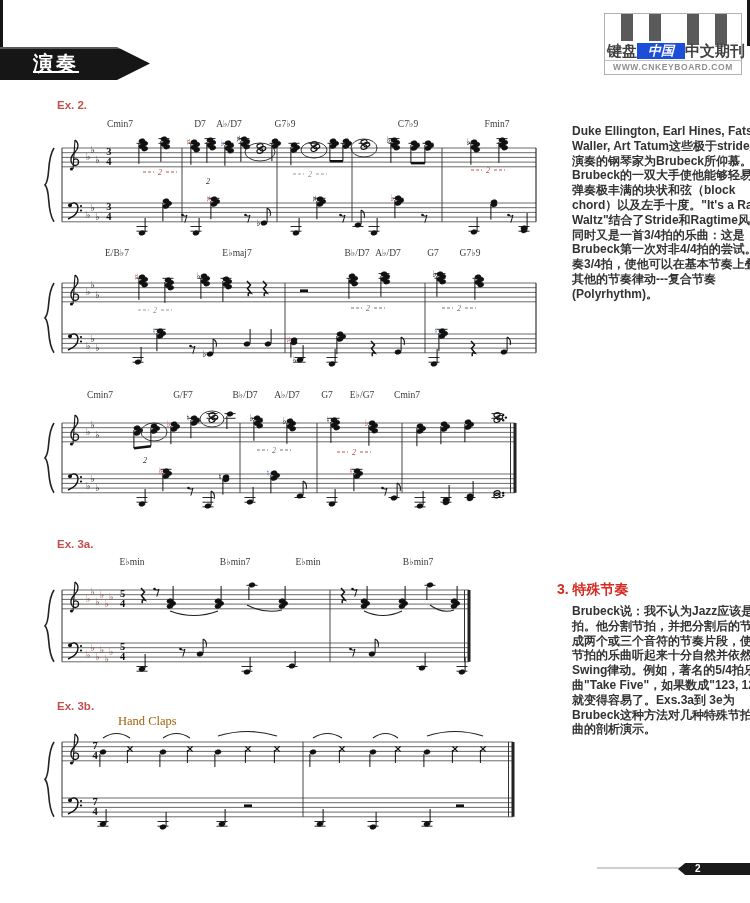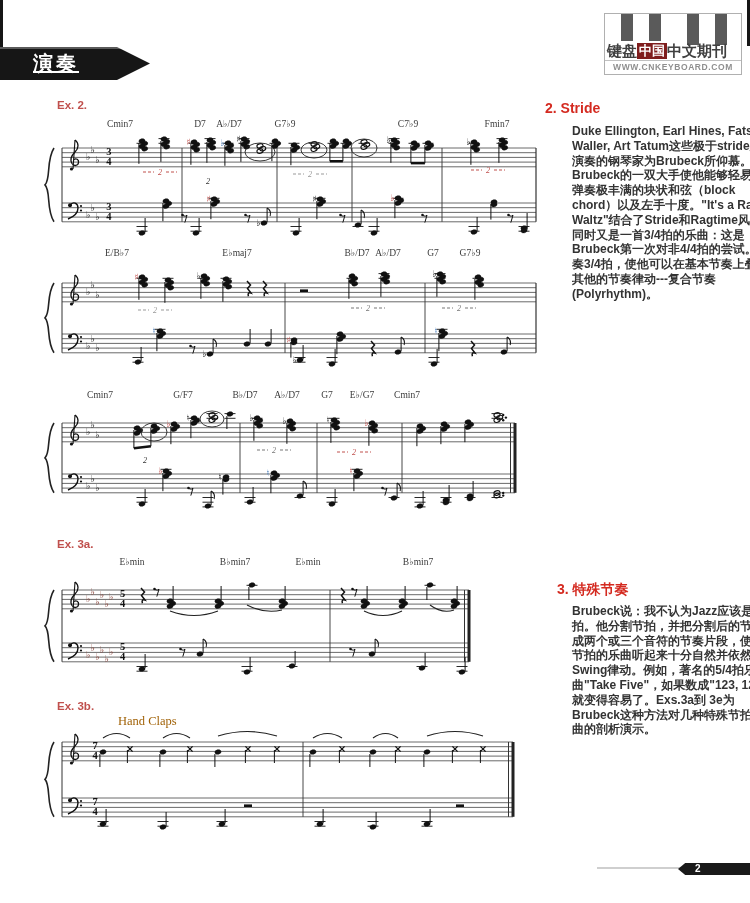--- a/index.html
+++ b/index.html
@@ -12,22 +12,22 @@
           background:linear-gradient(#5a5a5a 0 2px,#161616 2px);
           clip-path:polygon(0 0,78% 0,100% 50%,78% 100%,0 100%);}
   .banner span{display:block;color:#fff;font-weight:bold;font-size:20px;line-height:33px;padding-left:33px;letter-spacing:3px;text-decoration:underline;}
   .logo{position:absolute;left:604px;top:13px;width:136px;height:60px;border:1px solid #b0b0b0;background:#fff;}
   .logo .key{position:absolute;top:0;width:12px;background:#5a5a5a;}
   .logo .k1{left:16px;height:27px;} .logo .k2{left:44px;height:27px;}
   .logo .k3{left:82px;height:31px;} .logo .k4{left:110px;height:31px;}
   .logo-row{position:absolute;left:0;top:27px;width:100%;height:19px;white-space:nowrap;
             font-weight:bold;font-size:15px;line-height:19px;padding-left:2px;box-sizing:border-box;}
   .logo-row .gray{color:#404040;}
-  .logo-row .red{display:inline-block;background:#7f1d1d;color:#fff;font-size:13px;line-height:16px;
-                 padding:0 2px;vertical-align:1px;}
+  .logo-row .red{display:inline-block;background:#1d4ed8;color:#fff;font-size:13px;line-height:16px;
+                 padding:0 11px;vertical-align:1px;font-style:italic;}
   .logo-url{position:absolute;left:0;top:46px;width:100%;height:13px;border-top:1px solid #c0c0c0;
             color:#8f8f8f;font-weight:bold;font-size:8.5px;letter-spacing:.6px;text-align:center;line-height:13px;}
   .ex-label{position:absolute;color:#c0504d;font-weight:bold;font-size:11.5px;}
   .hand-claps{position:absolute;left:118px;top:714px;font-family:"Liberation Serif","DejaVu Serif",serif;
               font-size:12.5px;color:#a16207;}
   .col{position:absolute;left:545px;width:204px;}
   .col-title{color:#d42a20;font-weight:bold;font-size:14px;}
   .col-body{color:#333;font-weight:bold;font-size:12px;line-height:14.8px;word-wrap:break-word;text-align:left;margin-left:27px;}
   .page-banner{position:absolute;right:0;top:863px;width:72px;height:12px;background:#1a1a1a;
                clip-path:polygon(100% 0,10% 0,0 50%,10% 100%,100% 100%);}
@@ -56,21 +56,20 @@
       <span class="gray">键盘</span><span class="red">中国</span><span class="gray">中文期刊</span>
     </div>
     <div class="logo-url">WWW.CNKEYBOARD.COM</div>
   </div>
 
   <div class="ex-label" style="left:57px;top:99px;">Ex. 2.</div>
   <div class="ex-label" style="left:57px;top:538px;">Ex. 3a.</div>
   <div class="ex-label" style="left:57px;top:700px;">Ex. 3b.</div>
   <div class="hand-claps">Hand Claps</div>
 
-  <div class="col col-title" style="top:100px;">2. Stride</div>
   <div class="col col-body" style="top:124px;">Duke Ellington, Earl Hines, Fats Waller, Art Tatum这些极于stride风格演奏的钢琴家为Brubeck所仰慕。Brubeck的一双大手使他能够轻易的弹奏极丰满的块状和弦（block chord）以及左手十度。"It's a Raggy Waltz"结合了Stride和Ragtime风格，同时又是一首3/4拍的乐曲：这是Brubeck第一次对非4/4拍的尝试。演奏3/4拍，使他可以在基本节奏上叠加其他的节奏律动---复合节奏(Polyrhythm)。</div>
   <div class="col col-title" style="top:581px;margin-left:12px;">3. 特殊节奏</div>
   <div class="col col-body" style="top:604px;">Brubeck说：我不认为Jazz应该是4/4拍。他分割节拍，并把分割后的节拍组成两个或三个音符的节奏片段，使特殊节拍的乐曲听起来十分自然并依然充满Swing律动。例如，著名的5/4拍乐曲"Take Five"，如果数成"123, 12"，就变得容易了。Exs.3a到 3e为Brubeck这种方法对几种特殊节拍乐曲的剖析演示。</div>
 
   <div id="notation-root">
       <svg width="500" height="128" class="sysvg" style="left:42px;top:115px">
         <line x1="20" y1="33" x2="494" y2="33" stroke="#444" stroke-width="0.8"></line>
         <line x1="20" y1="37.7" x2="494" y2="37.7" stroke="#444" stroke-width="0.8"></line>
         <line x1="20" y1="42.4" x2="494" y2="42.4" stroke="#444" stroke-width="0.8"></line>
         <line x1="20" y1="47.1" x2="494" y2="47.1" stroke="#444" stroke-width="0.8"></line>

